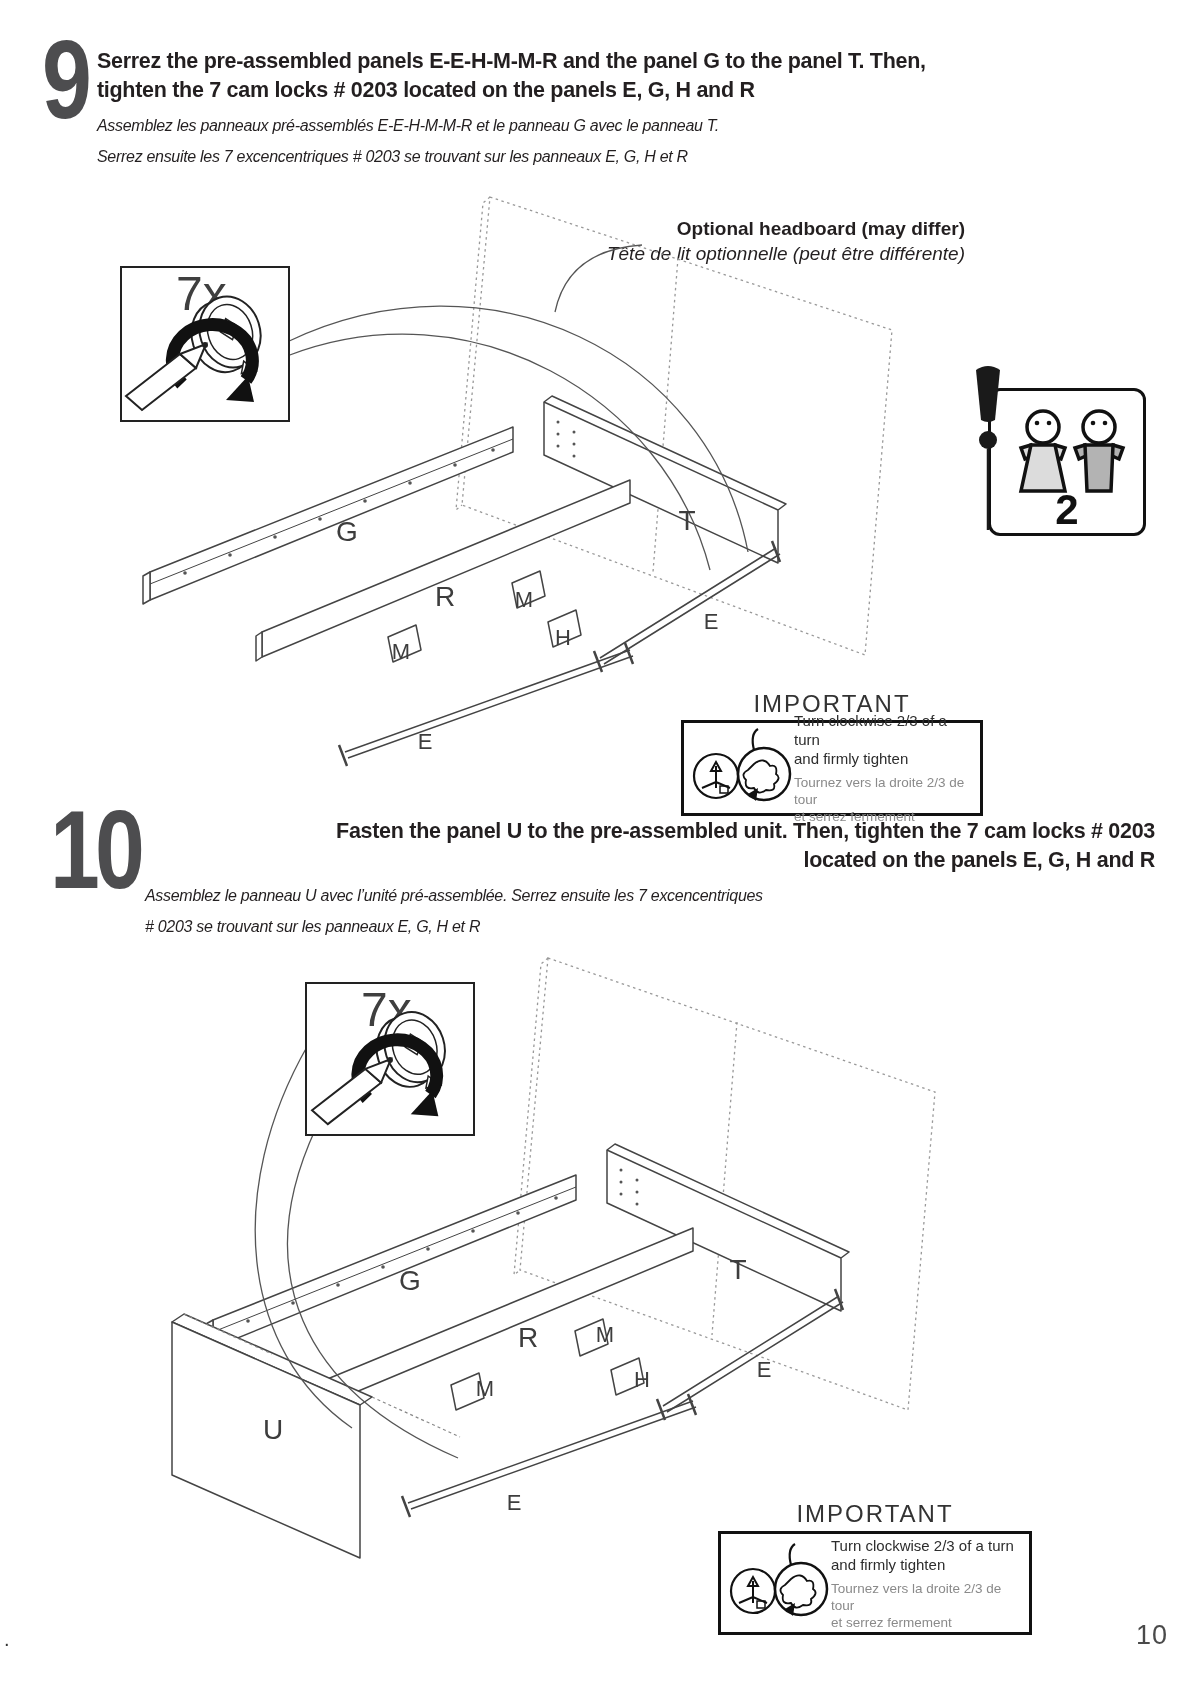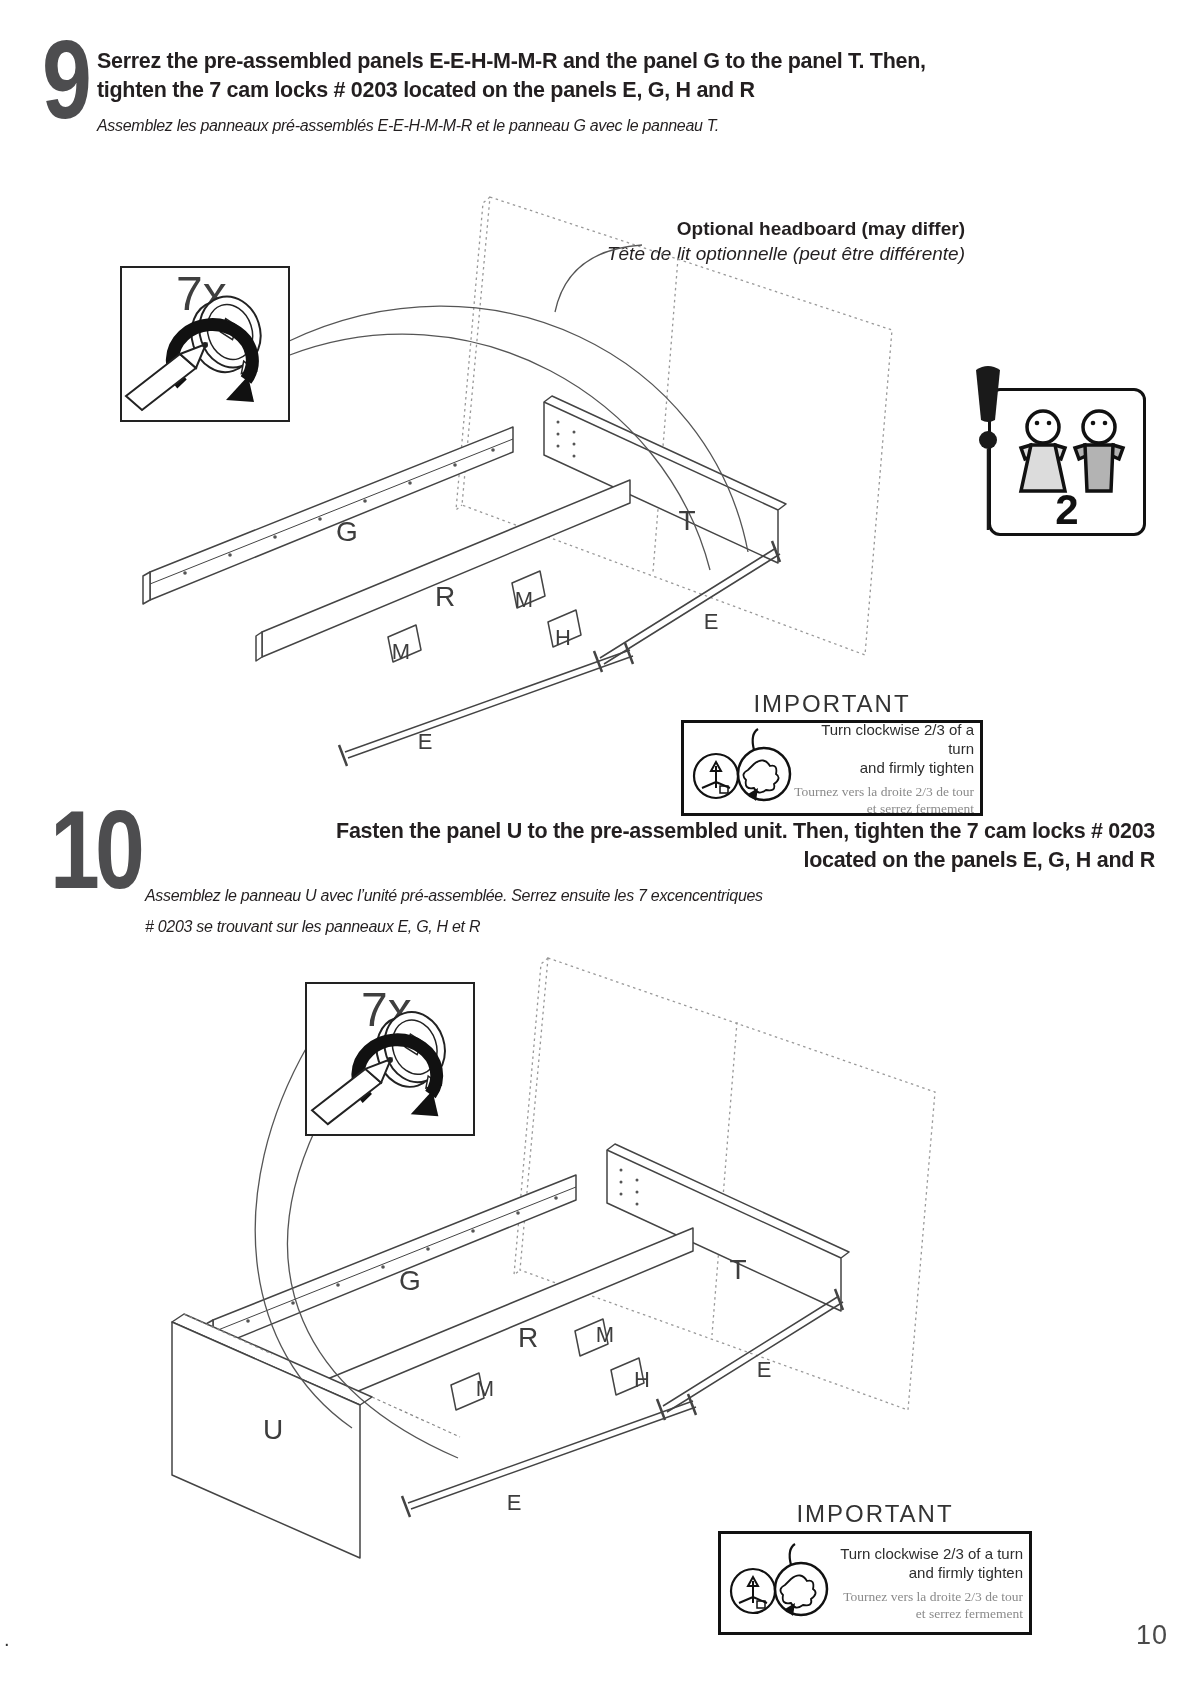--- a/index.html
+++ b/index.html
@@ -11,41 +11,42 @@
   .instr-en{font-weight:bold;font-size:21.5px;line-height:29px;letter-spacing:-0.3px;}
   .instr-fr{font-style:italic;font-size:16px;line-height:31px;letter-spacing:-0.3px;}
   .hb-note-en{font-weight:bold;font-size:19px;}
   .hb-note-fr{font-style:italic;font-size:19px;}
   .qty-box{border:2.5px solid #222;background:#fff;}
   .qty-label{position:absolute;left:10px;top:0px;font-size:48px;color:#3f3f3f;line-height:1.1;margin-left:44px;}
   .plabel{position:absolute;transform:translate(-50%,-50%);font-size:22px;color:#3d3d3d;}
   .plabel.big{font-size:28px;}
   .imp-title{font-size:24px;letter-spacing:2px;color:#333;text-align:center;}
   .imp-box{border:3px solid #111;background:#fff;display:flex;align-items:center;box-sizing:border-box;padding:4px 6px;}
-  .imp-text{flex:1;text-align:right;}
+  .imp-text{flex:1;text-align:left;}
   .imp-en{font-size:15px;line-height:19px;color:#2d2d2d;}
-  .imp-fr{font-size:13.5px;line-height:17px;color:#8a8a8a;margin-top:6px;font-family:Liberation Serif, serif;}
+  .imp-fr{font-size:13.5px;line-height:17px;color:#8a8a8a;margin-top:6px;}
   .people-box{border:3.5px solid #111;border-radius:12px;background:#fff;}
   .people-count{position:absolute;left:0;right:0;bottom:2px;text-align:center;
                 font-size:42px;font-weight:bold;color:#111;line-height:1;}
   .page-num{font-size:27px;color:#4a4a4a;letter-spacing:1px;}
   svg{position:absolute;}
 </style>
 </head>
 <body>
 
 <div class="page">
 
   <div class="abs step-num" style="left:42px;top:30px;">9</div>
   <div class="abs" style="left:97px;top:47px;width:1010px;">
     <div class="instr-en">Serrez the pre-assembled panels E-E-H-M-M-R and the panel G to the panel T.  Then,</div>
     <div class="instr-en">tighten the 7 cam locks # 0203 located on the panels E, G, H and R</div>
   </div>
   <div class="abs" style="left:97px;top:110px;width:1010px;">
     <div class="instr-fr">Assemblez les panneaux pré-assemblés E-E-H-M-M-R et le panneau G avec le panneau T.</div>
+    <div class="instr-fr">Serrez ensuite les 7 excencentriques # 0203 se trouvant sur les panneaux E, G, H et R</div>
   </div>
 
   <div class="abs hb-note-fr" style="left:500px;top:243px;width:465px;text-align:right;">Tête de lit optionnelle (peut être différente)</div>
   <div class="abs hb-note-en" style="left:500px;top:218px;width:465px;text-align:right;">Optional headboard (may differ)</div>
 
   <svg style="left:100px;top:190px;" width="1000" height="610" viewBox="0 0 1000 610">
     <g stroke="#999" stroke-width="1.3" fill="none" stroke-dasharray="2.5,3.5">
       <path d="M390,7 L792,140 L765,465 L362,315 Z"></path>
       <path d="M578,68 L553,382"></path>
       <path d="M390,7 L383,13 L356,320 L362,315"></path>

